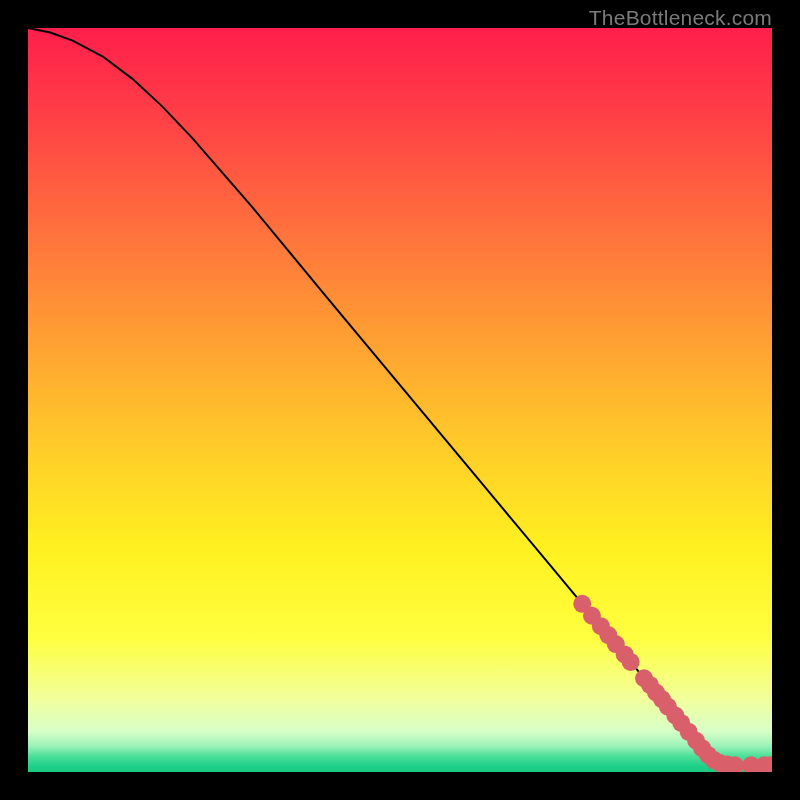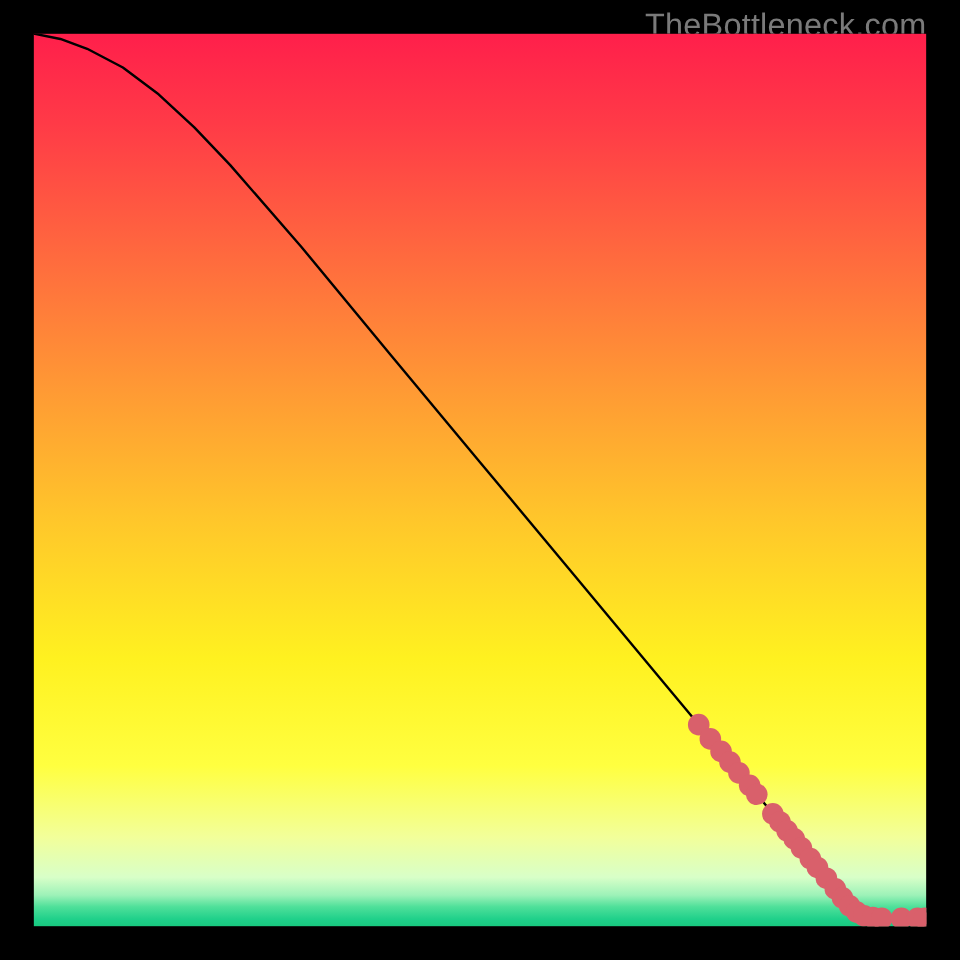--- a/index.html
+++ b/index.html
@@ -24,21 +24,21 @@
     left: 0;
     top: 0;
     width: 744px;
     height: 744px;
   }
   .watermark {
     position: absolute;
     top: 6px;
     right: 28px;
     color: #7a7a7a;
-    font-size: 27px;
+    font-size: 21px;
     font-weight: 500;
     letter-spacing: 0.2px;
   }
   svg { display: block; }
 </style>
 </head>
 <body>
 
 <div class="watermark">TheBottleneck.com</div>
 

